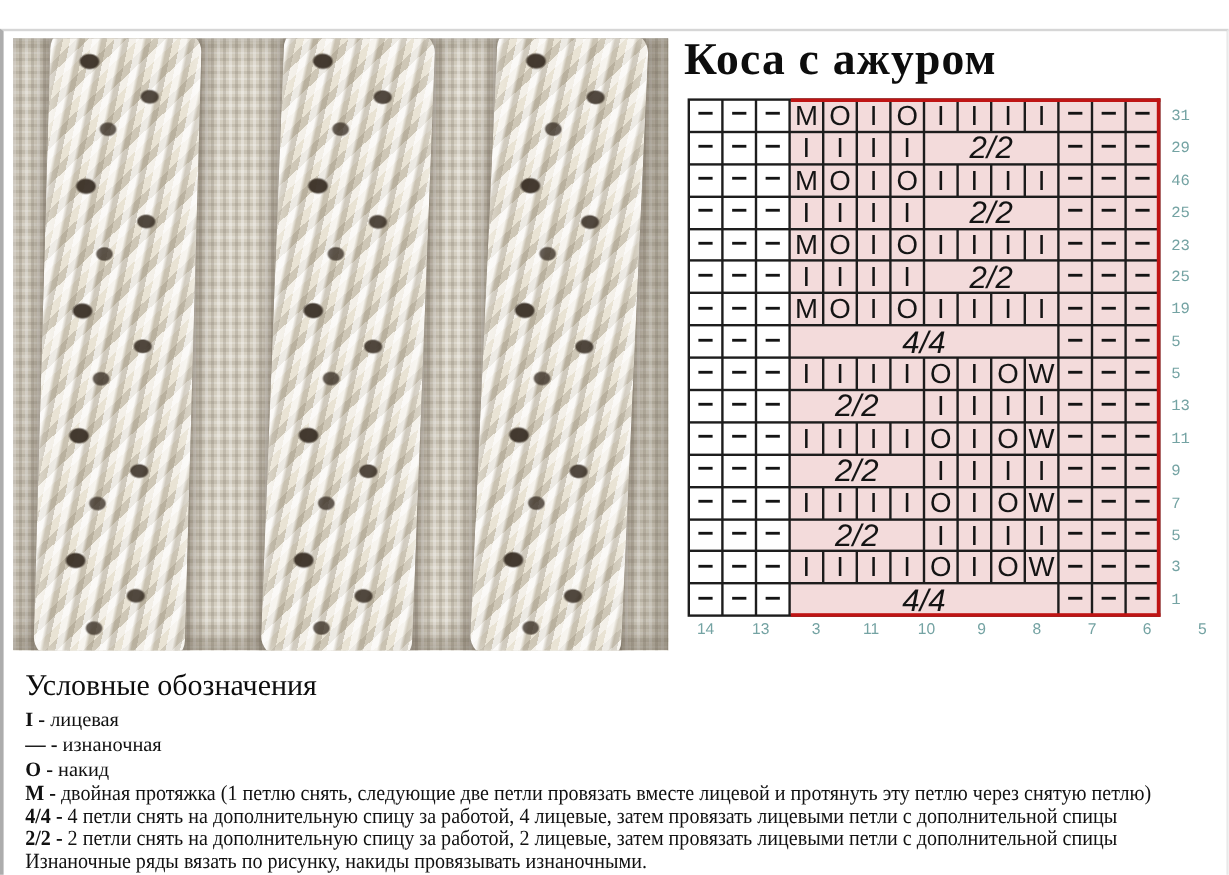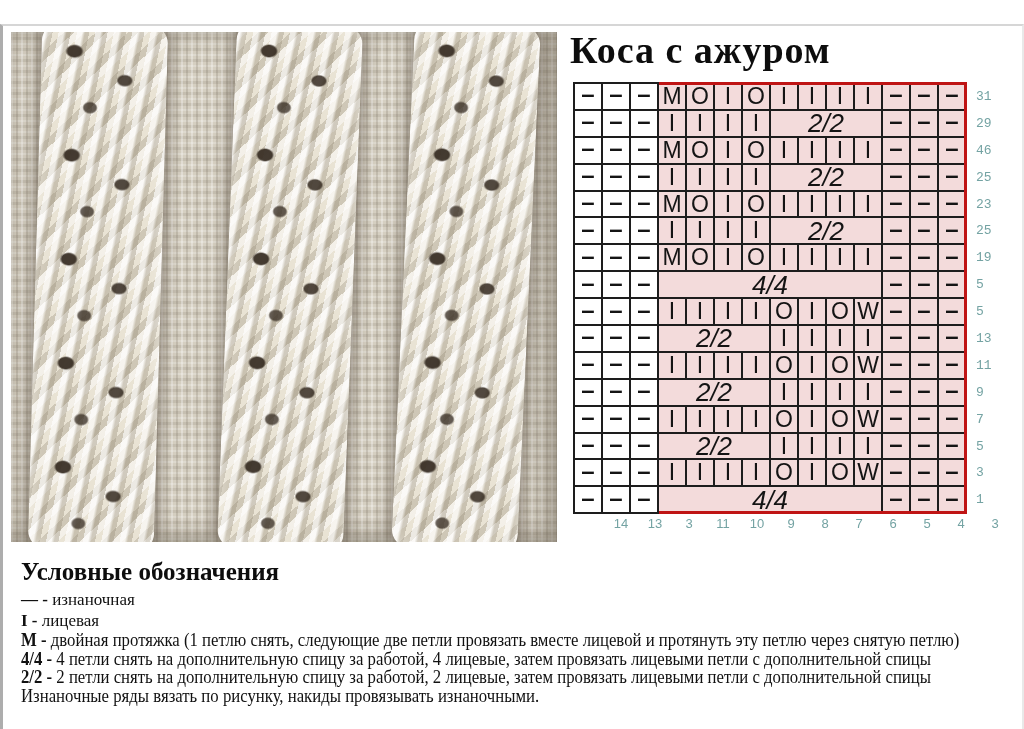--- a/index.html
+++ b/index.html
@@ -61,27 +61,27 @@
     border:3px solid var(--repeat-border); border-left:none; pointer-events:none;}
 
   .watermark{position:absolute; left:576px; top:87px; height:26px; display:flex; align-items:center;
     font-family:"Liberation Sans", sans-serif; font-size:21px; letter-spacing:1px;
     color:rgba(158,107,158,.92); z-index:6; pointer-events:none;}
 
   .row-numbers{position:absolute; left:976px; top:58px; display:grid; grid-auto-rows:24.9px;
     row-gap:2px; padding:2px 0;}
   .rownum{display:flex; align-items:center; font-family:Liberation Mono, monospace;
     font-size:13px; color:var(--num-color);}
-  .col-numbers{position:absolute; left:606px; top:492px; width:394px; display:grid;
-    grid-template-columns:repeat(14,26px); column-gap:8px; padding:0 2px;}
+  .col-numbers{position:absolute; left:573px; top:492px; width:394px; display:grid;
+    grid-template-columns:repeat(14,26px); column-gap:20px; padding:0 2px;}
   .colnum{text-align:center; font-family:"Liberation Sans", sans-serif; font-size:13px; color:var(--num-color);}
 
   
   .legend{position:absolute; left:21px; top:533px; width:1000px;}
-  .legend-title{font-weight:700; font-size:25px; line-height:29px; margin-bottom:3px; color:#0d0d0d;}
+  .legend-title{font-weight:400; font-size:25px; line-height:29px; margin-bottom:3px; color:#0d0d0d;}
   .legend-line{font-size:17px; line-height:21px; white-space:nowrap;}
   .legend-line b{font-weight:700;}
   .legend-line.condensed{font-size:18px; line-height:18.5px; transform:scaleX(.93); transform-origin:0 50%;}
 </style>
 </head>
 <body>
 
 <div class="page">
 
   <div class="photo">
@@ -318,22 +318,23 @@
       <div class="colnum">5</div>
       <div class="colnum">4</div>
       <div class="colnum">3</div>
       <div class="colnum">2</div>
       <div class="colnum">1</div>
     </div>
 
   <div class="legend">
     <div class="legend-title">Условные обозначения</div>
     <div class="legend-items">
+        <div class="legend-line"><b>I -</b> лицевая</div>
         <div class="legend-line"><b>— -</b> изнаночная</div>
-        <div class="legend-line"><b>I -</b> лицевая</div>
+        <div class="legend-line"><b>O -</b> накид</div>
         <div class="legend-line condensed"><b>M -</b> двойная протяжка (1 петлю снять, следующие две петли провязать вместе лицевой и протянуть эту петлю через снятую петлю)</div>
         <div class="legend-line condensed"><b>4/4 -</b> 4 петли снять на дополнительную спицу за работой, 4 лицевые, затем провязать лицевыми петли с дополнительной спицы</div>
         <div class="legend-line condensed"><b>2/2 -</b> 2 петли снять на дополнительную спицу за работой, 2 лицевые, затем провязать лицевыми петли с дополнительной спицы</div>
         <div class="legend-line condensed">Изнаночные ряды вязать по рисунку, накиды провязывать изнаночными.</div>
       </div>
   </div>
 
   <div class="frame"></div>
 </div>
 

